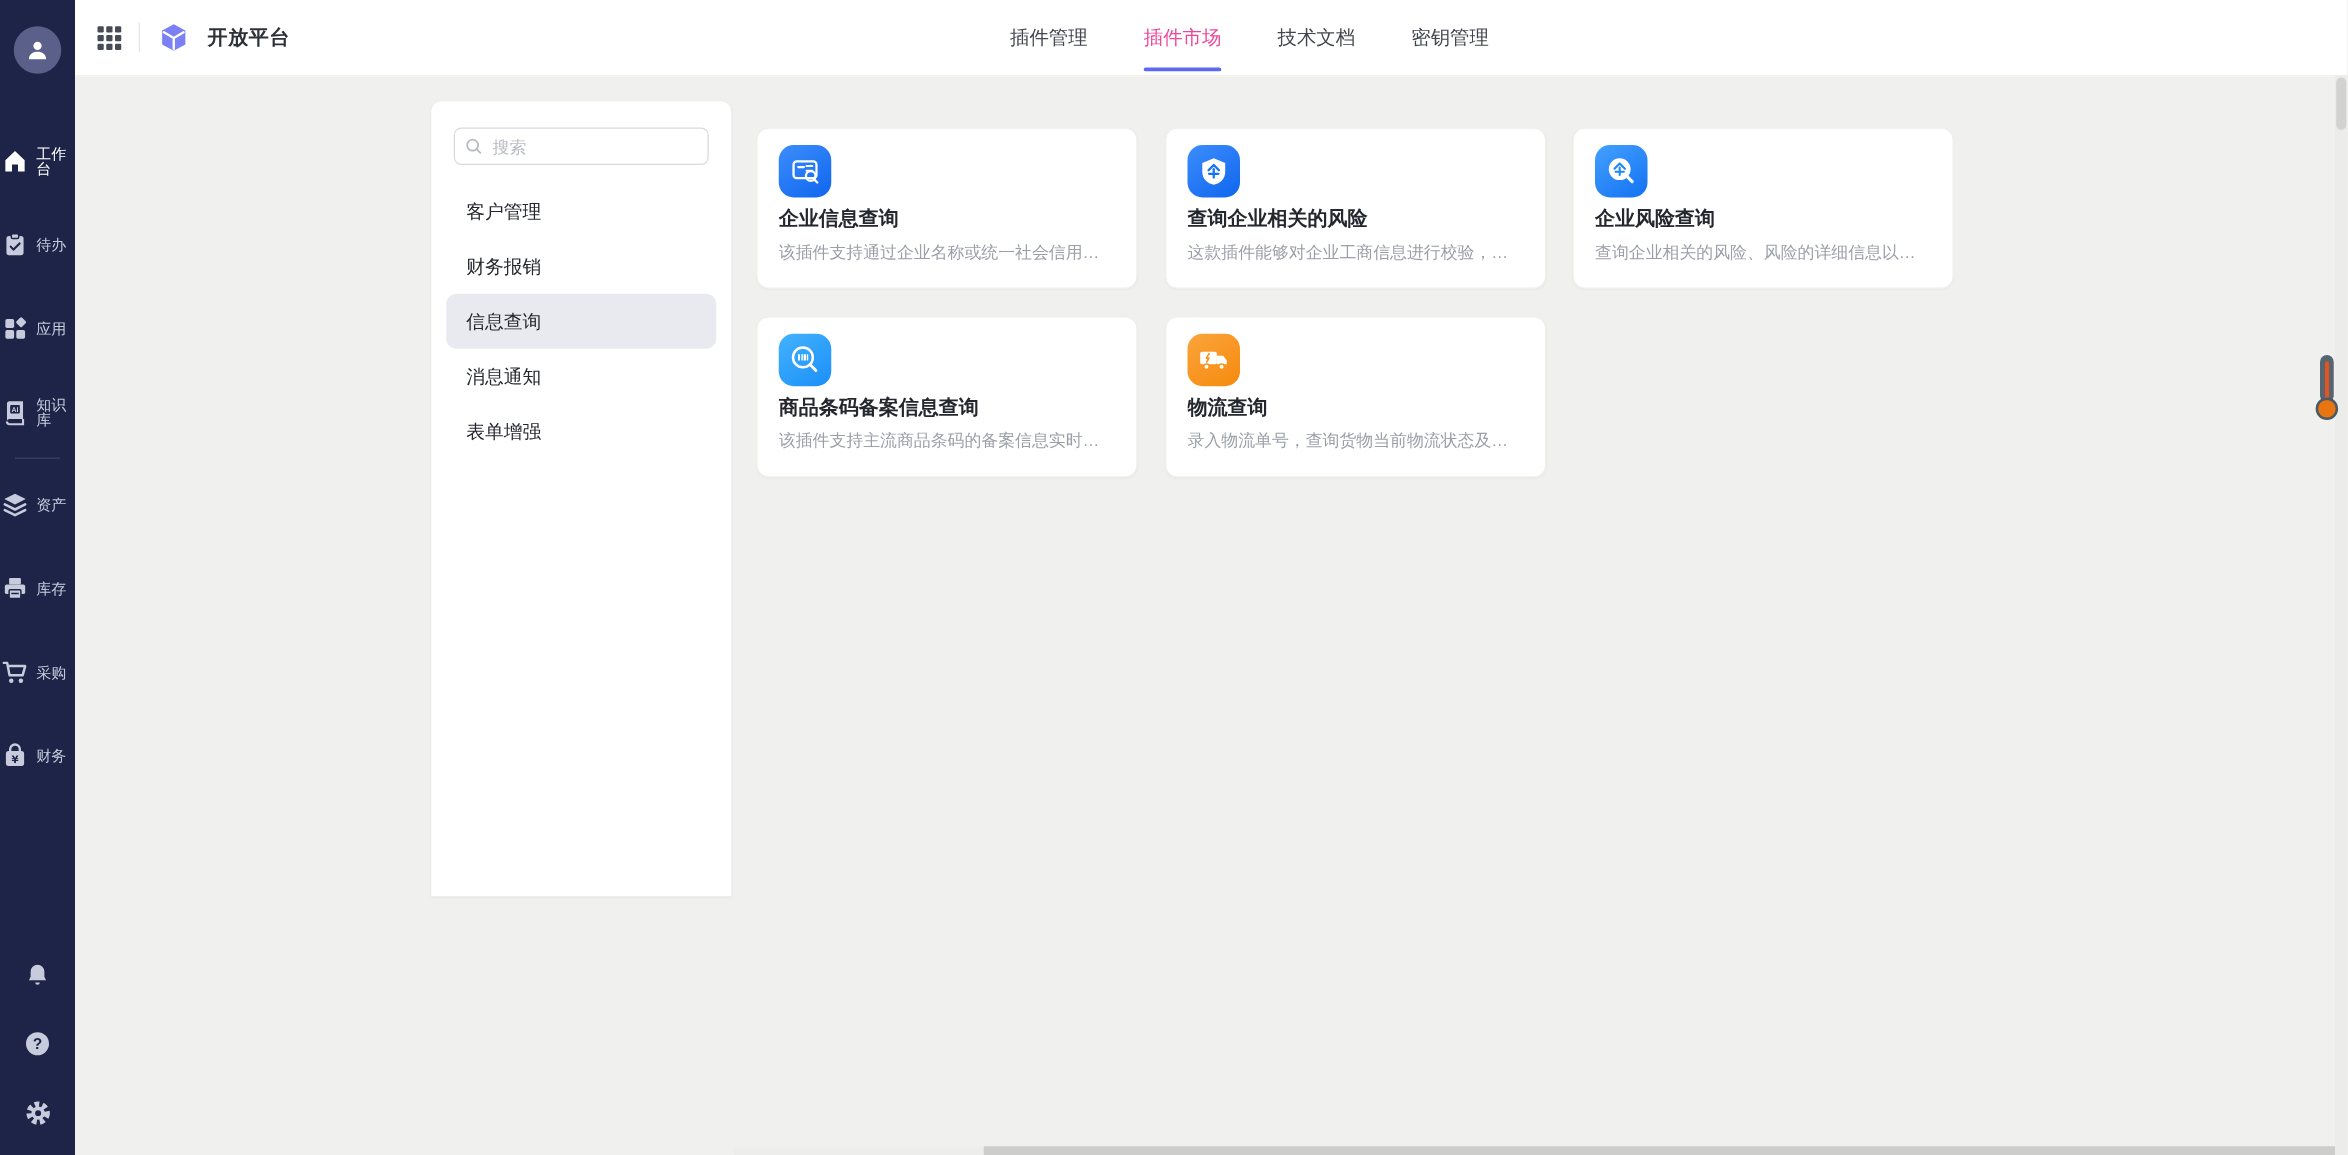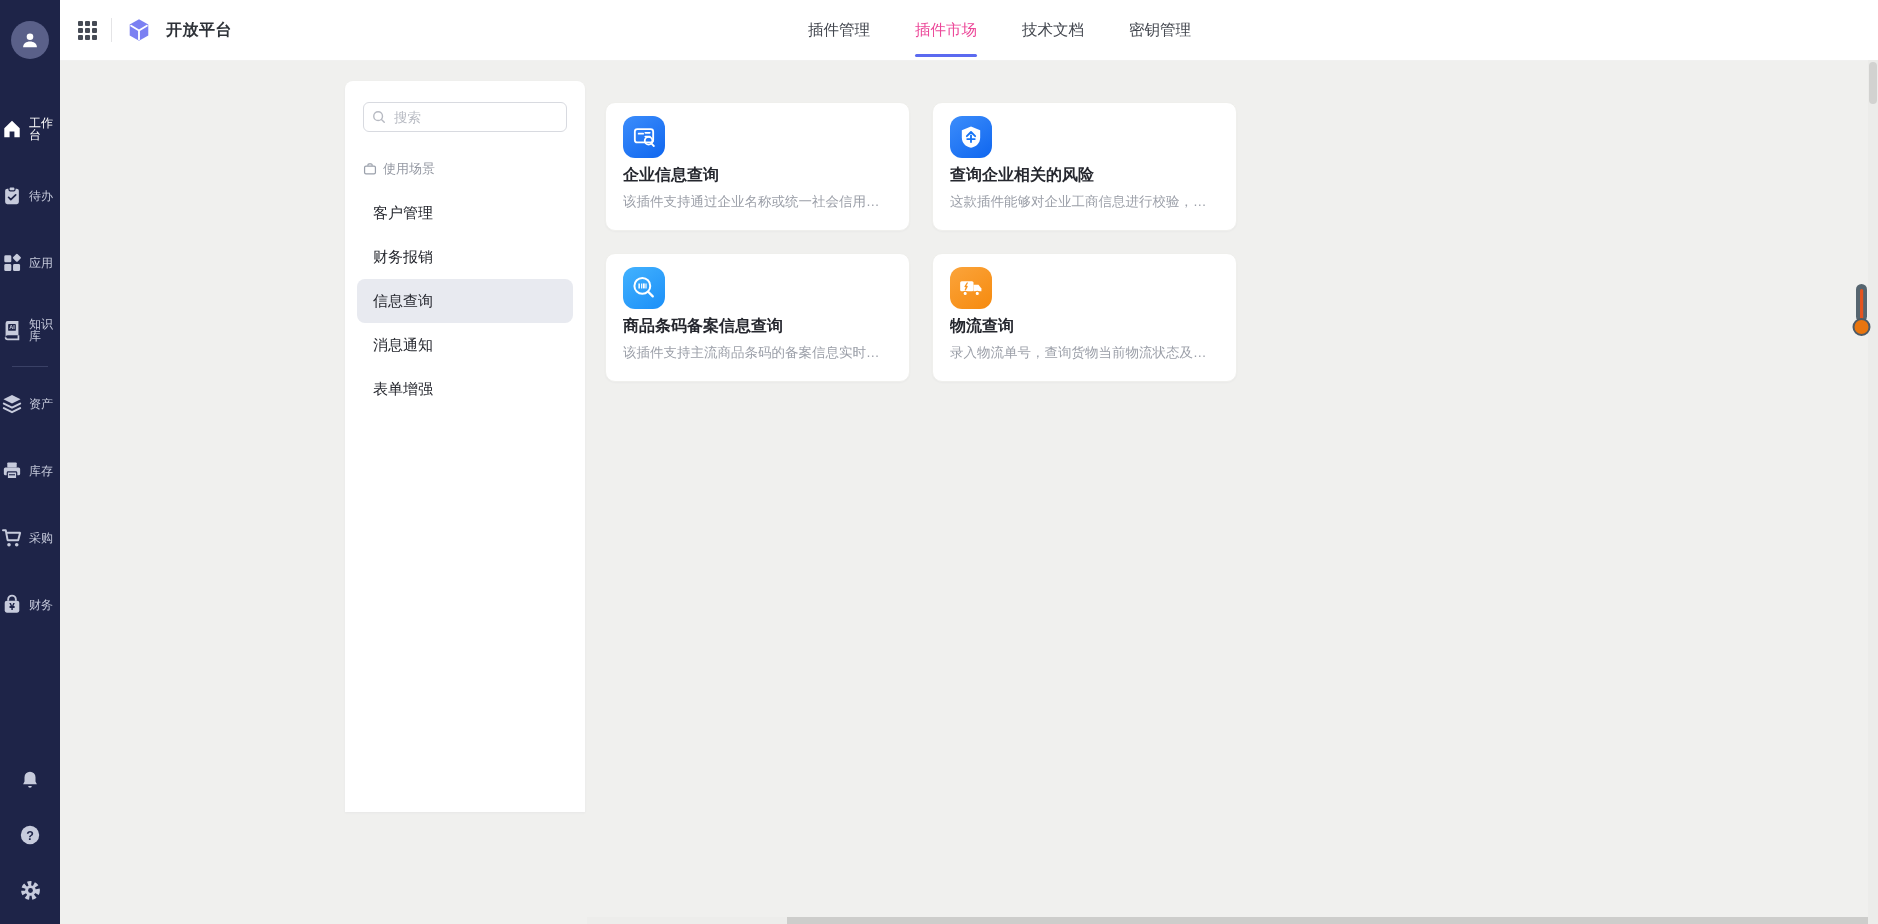--- a/index.html
+++ b/index.html
@@ -28,21 +28,21 @@
   .dotgrid{display:grid;grid-template-columns:repeat(3,5px);grid-template-rows:repeat(3,5px);gap:2px;cursor:pointer;}
   .dotgrid i{background:#464b55;border-radius:1px;}
   .tb-sep{width:1px;height:24px;background:#e4e4e6;}
   .app-name{font-size:16px;color:#2e3238;font-weight:700;letter-spacing:.5px;}
   .tabs{position:absolute;left:748px;top:0;height:60px;display:flex;align-items:center;gap:45px;}
   .tab{font-size:15.5px;color:#42464e;height:60px;display:flex;align-items:center;position:relative;cursor:pointer;white-space:nowrap;}
   .tab.active{color:#ec4899;}
   .tab.active::after{content:"";position:absolute;left:0;right:0;bottom:3px;height:3px;border-radius:2px;background:#5b6af0;}
 
   
-  .panel{position:absolute;left:345px;top:81px;width:240px;height:731px;background:#ffffff;border-radius:8px 8px 0 0;box-shadow:0 1px 3px rgba(30,36,72,.04);z-index:5;}
+  .panel{position:absolute;left:345px;top:81px;width:240px;height:636px;background:#ffffff;border-radius:8px 8px 0 0;box-shadow:0 1px 3px rgba(30,36,72,.04);z-index:5;}
   .search-wrap{position:absolute;left:18px;top:21px;width:204px;height:30px;border:1px solid #d8dae0;border-radius:6px;display:flex;align-items:center;box-sizing:border-box;padding:0 8px;background:#fff;}
   .search-wrap input{border:none;outline:none;flex:1;min-width:0;font-size:13.5px;color:#333;margin-left:6px;font-family:inherit;background:transparent;}
   .search-wrap input::placeholder{color:#b8bbc3;}
   .cat-list{position:absolute;left:0;top:66px;width:240px;}
   .cat-item{width:216px;margin:0 12px;height:44px;display:flex;align-items:center;padding:0 16px;box-sizing:border-box;border-radius:8px;font-size:15px;color:#25272e;cursor:pointer;}
   .cat-item.selected{background:#e8eaf0;}
   .section-row{height:44px;display:flex;align-items:center;gap:6px;padding:0 18px;color:#9599a3;font-size:13px;}
 
   
   .card{position:absolute;width:305px;height:129px;background:#fff;border:1px solid #efefec;border-radius:10px;box-sizing:border-box;box-shadow:0 1px 2px rgba(30,36,72,.03);cursor:pointer;}
@@ -230,29 +230,20 @@
         <svg width="14" height="14" viewBox="0 0 16 16">
             <circle cx="7" cy="7" r="5" fill="none" stroke="#b7bac2" stroke-width="1.6"></circle>
             <line x1="10.8" y1="10.8" x2="14" y2="14" stroke="#b7bac2" stroke-width="1.6" stroke-linecap="round"></line>
           </svg>
       </span>
       <input type="text" placeholder="搜索" style="">
     </div>
 
     <div class="cat-list">
 
-      <div class="section-row">
-        <span style="display:flex;">
-          <svg width="14" height="14" viewBox="0 0 16 16">
-              <rect x="1.8" y="4.6" width="12.4" height="9" rx="1.6" fill="none" stroke="#9aa0ab" stroke-width="1.4"></rect>
-              <path d="M5.6 4.4 V3.4 a1.3 1.3 0 0 1 1.3-1.3 h2.2 a1.3 1.3 0 0 1 1.3 1.3 v1" fill="none" stroke="#9aa0ab" stroke-width="1.4"></path>
-            </svg>
-        </span>
-        <span>使用场景</span>
-      </div>
 
       <div class="cat-item">客户管理</div>
       <div class="cat-item">财务报销</div>
       <div class="cat-item selected">信息查询</div>
       <div class="cat-item">消息通知</div>
       <div class="cat-item">表单增强</div>
     </div>
   </div>
 
   <div class="card p0">
@@ -276,20 +267,34 @@
           <path d="M18 5.5 L29 10 V18.5 C29 25.5 24 29.6 18 31 C12 29.6 7 25.5 7 18.5 V10 Z" fill="#fff"></path>
           <path d="M18 12 L13 17 M18 12 L23 17" stroke="#1574f6" stroke-width="2.2" fill="none" stroke-linecap="round"></path>
           <line x1="13.5" y1="20.5" x2="22.5" y2="20.5" stroke="#1574f6" stroke-width="2.2" stroke-linecap="round"></line>
           <line x1="18" y1="16" x2="18" y2="24" stroke="#1574f6" stroke-width="2.2" stroke-linecap="round"></line>
         </svg>
     </div>
     <div class="ctitle">查询企业相关的风险</div>
     <div class="cdesc">这款插件能够对企业工商信息进行校验，…</div>
   </div>
 
+  <div class="card p2">
+    <div class="cicon ic-blue3">
+      <svg width="30" height="30" viewBox="0 0 36 36">
+          <circle cx="16.5" cy="16" r="9.5" fill="#fff"></circle>
+          <circle cx="16.5" cy="16" r="9.5" fill="none" stroke="#fff" stroke-width="2"></circle>
+          <path d="M16.5 10.5 L11.5 15.5 M16.5 10.5 L21.5 15.5" stroke="#1e86f5" stroke-width="2" fill="none" stroke-linecap="round"></path>
+          <line x1="12.5" y1="18.5" x2="20.5" y2="18.5" stroke="#1e86f5" stroke-width="2" stroke-linecap="round"></line>
+          <line x1="16.5" y1="14.5" x2="16.5" y2="21.5" stroke="#1e86f5" stroke-width="2" stroke-linecap="round"></line>
+          <line x1="23.5" y1="23" x2="28.5" y2="28" stroke="#fff" stroke-width="3" stroke-linecap="round"></line>
+        </svg>
+    </div>
+    <div class="ctitle">企业风险查询</div>
+    <div class="cdesc">查询企业相关的风险、风险的详细信息以…</div>
+  </div>
 
   <div class="card p3">
     <div class="cicon ic-blue4">
       <svg width="30" height="30" viewBox="0 0 36 36">
           <circle cx="16" cy="15.5" r="9.5" fill="none" stroke="#fff" stroke-width="2.4"></circle>
           <line x1="12.2" y1="12.5" x2="12.2" y2="18.5" stroke="#fff" stroke-width="1.8"></line>
           <line x1="15.2" y1="12.5" x2="15.2" y2="18.5" stroke="#fff" stroke-width="1.4"></line>
           <line x1="17.8" y1="12.5" x2="17.8" y2="18.5" stroke="#fff" stroke-width="2.2"></line>
           <line x1="20.4" y1="12.5" x2="20.4" y2="18.5" stroke="#fff" stroke-width="1.4"></line>
           <line x1="23" y1="22.5" x2="28.5" y2="28" stroke="#fff" stroke-width="2.8" stroke-linecap="round"></line>

